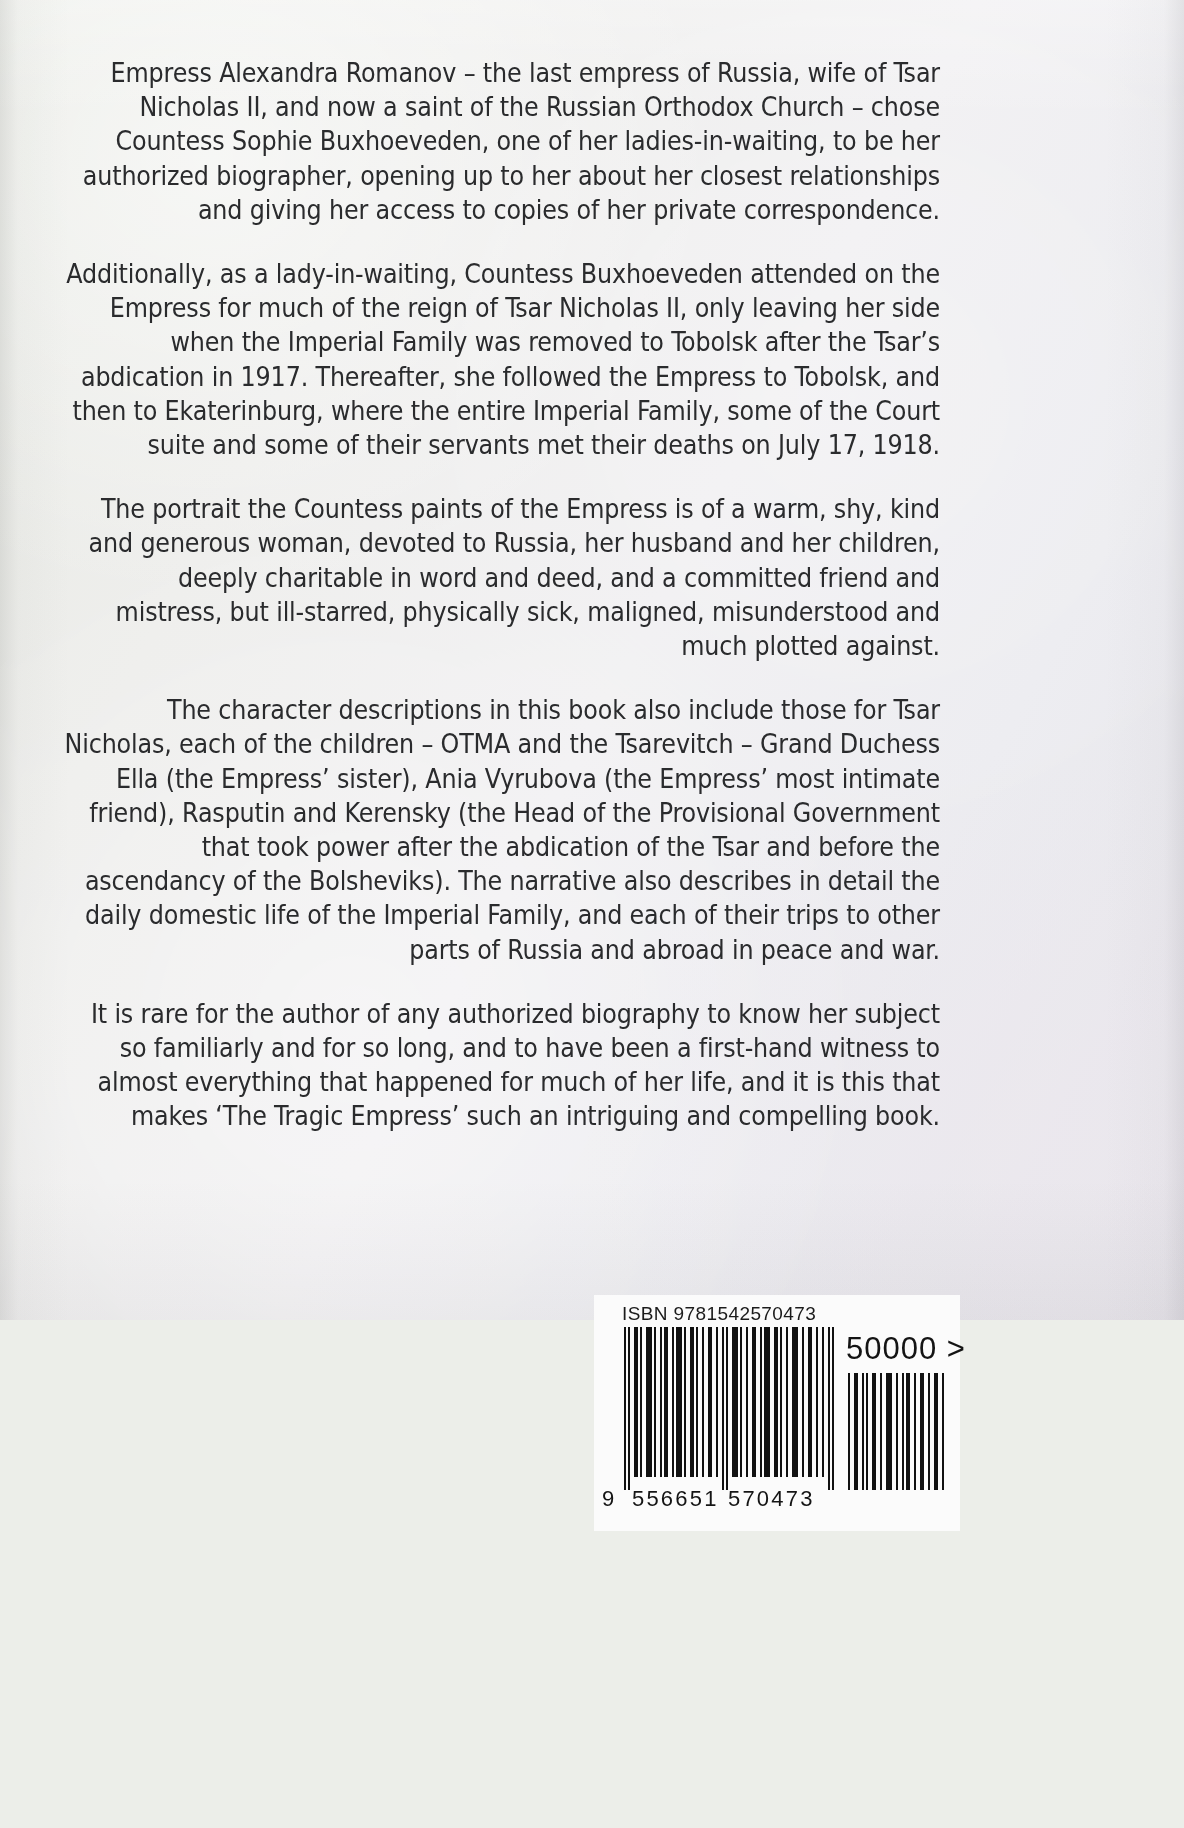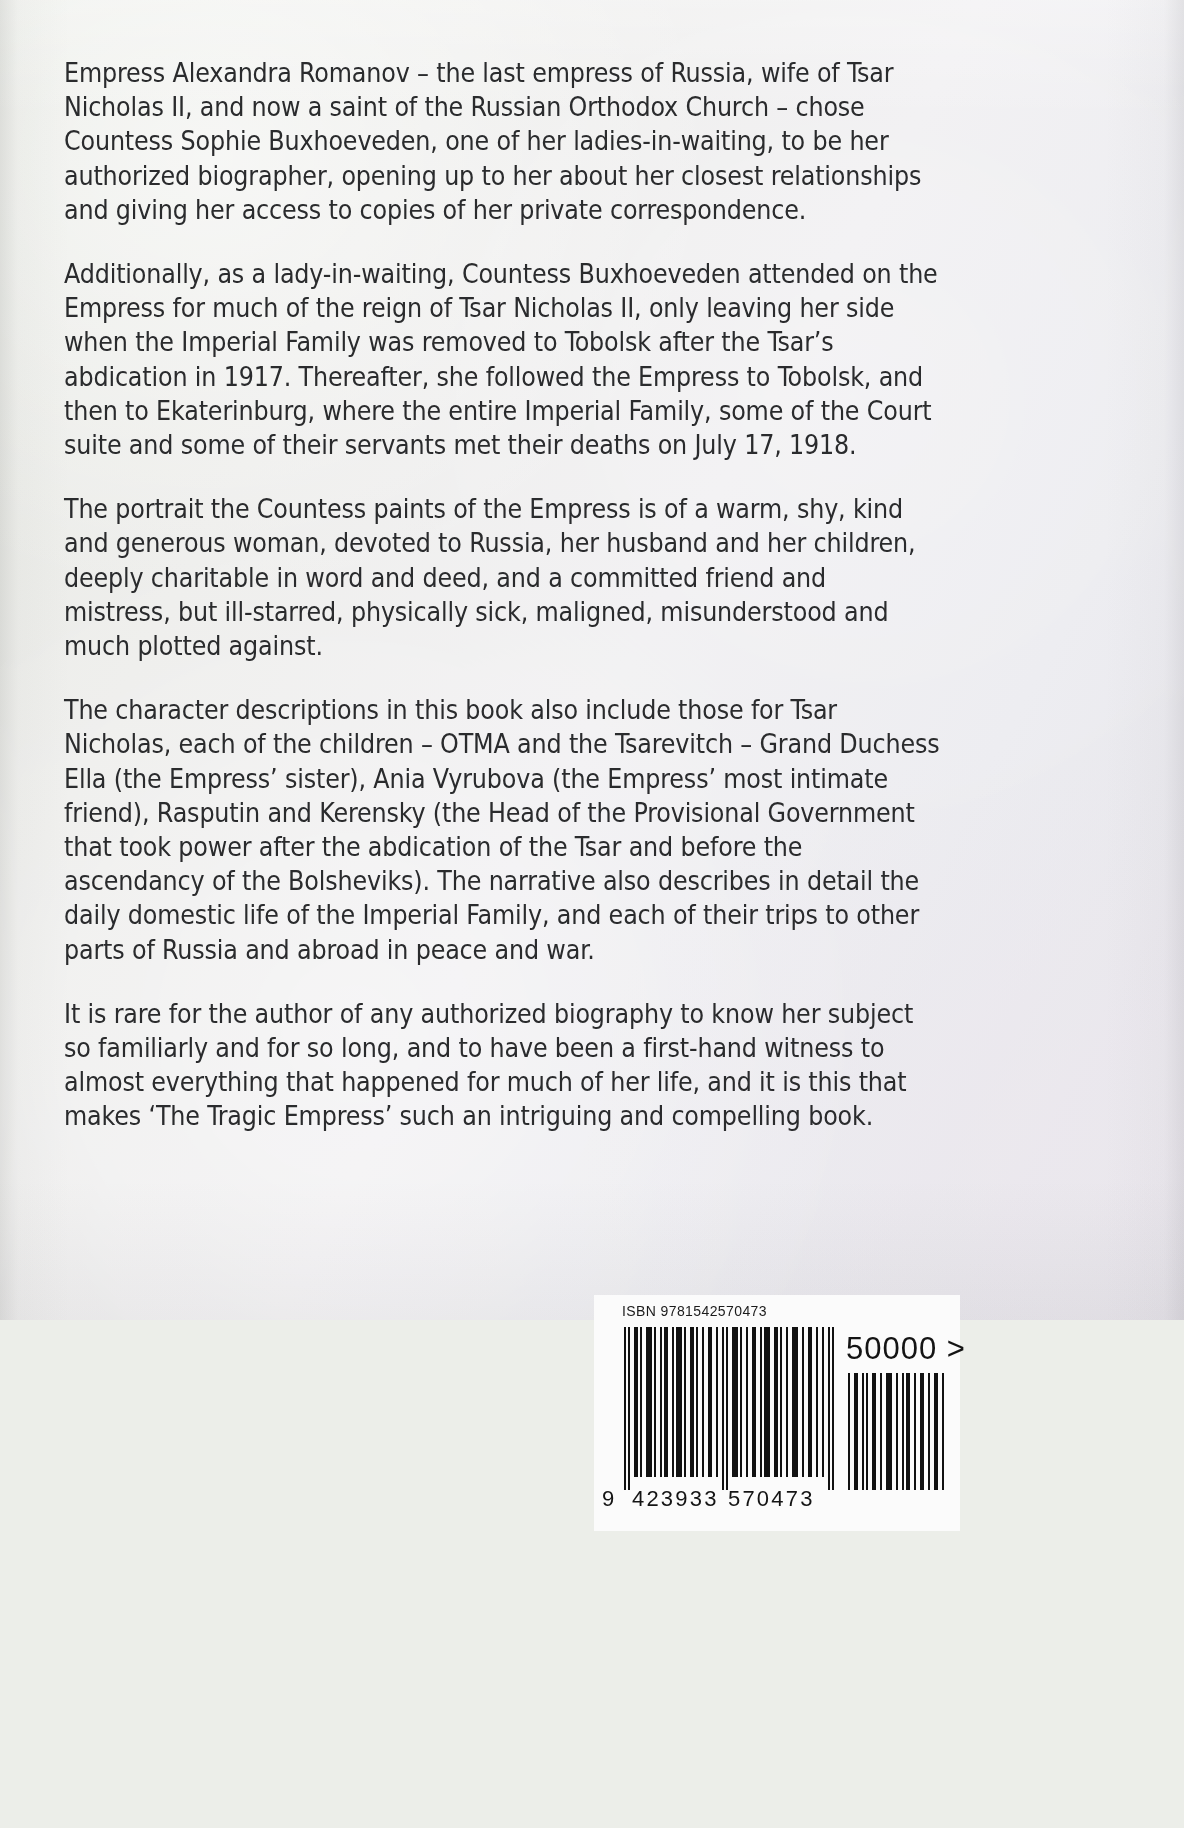--- a/index.html
+++ b/index.html
@@ -17,20 +17,21 @@
   
   .cover {
     position: relative;
     width: 1184px;
     height: 1320px;
     box-sizing: border-box;
     background:
       radial-gradient(ellipse 70% 55% at 18% 12%, rgba(255,255,255,0.55) 0%, rgba(255,255,255,0) 62%),
       radial-gradient(ellipse 60% 45% at 88% 86%, rgba(236,232,238,0.75) 0%, rgba(236,232,238,0) 65%),
       linear-gradient(118deg, #e9ebe5 0%, #eeeeec 26%, #f1f0f2 52%, #ececf0 74%, #e6e4ea 100%);
+    text-align: right;
   }
 
   
   .cover::before {
     content: "";
     position: absolute;
     inset: 0;
     pointer-events: none;
     background:
       linear-gradient(90deg, rgba(120,122,118,0.16) 0px, rgba(120,122,118,0.04) 18px, rgba(255,255,255,0) 70px),
@@ -85,21 +86,21 @@
     position: absolute;
     left: 0; top: 0;
     width: 366px;
     height: 236px;
   }
   .isbn-text {
     position: absolute;
     left: 28px;
     top: 8px;
     font-family: "Liberation Sans", sans-serif;
-    font-size: 14px;
+    font-size: 19px;
     letter-spacing: 0.4px;
     color: #1b1b1b;
     white-space: nowrap;
   }
   .main-bars {
     position: absolute;
     left: 28px;
     top: 32px;
     width: 218px;
     height: 163px;
@@ -220,20 +221,20 @@
             <rect x="74" y="0" width="4" height="117"></rect>
             <rect x="82" y="0" width="2" height="117"></rect>
             <rect x="88" y="0" width="4" height="117"></rect>
             <rect x="96" y="0" width="2" height="117"></rect>
           </g>
         </svg>
       </div>
 
       <div class="digits-row">
         <span class="d-lead">9</span>
-        <span class="d-left">423933</span>
+        <span class="d-left">556651</span>
         <span class="d-right">570473</span>
       </div>
 
     </div>
   </div>
 
 </div>
 
 </body></html>

